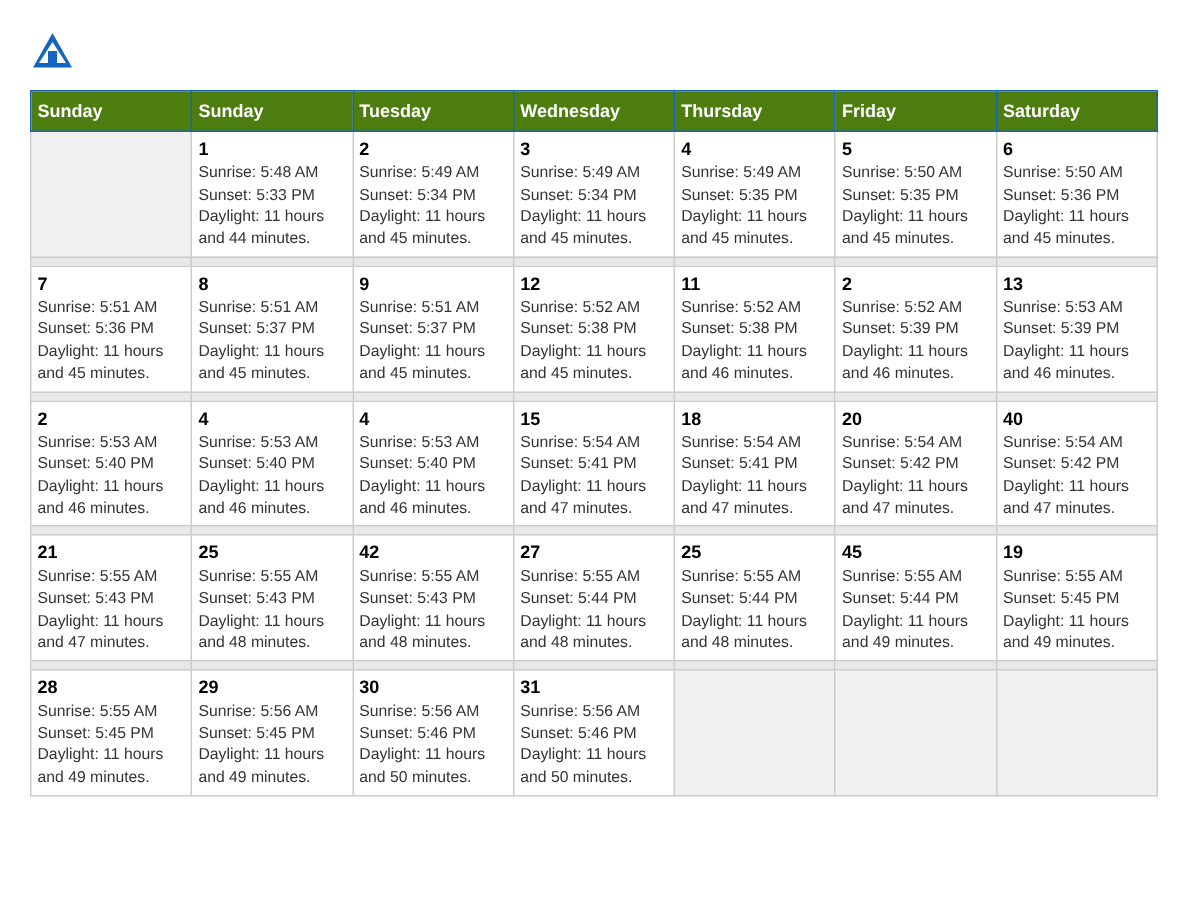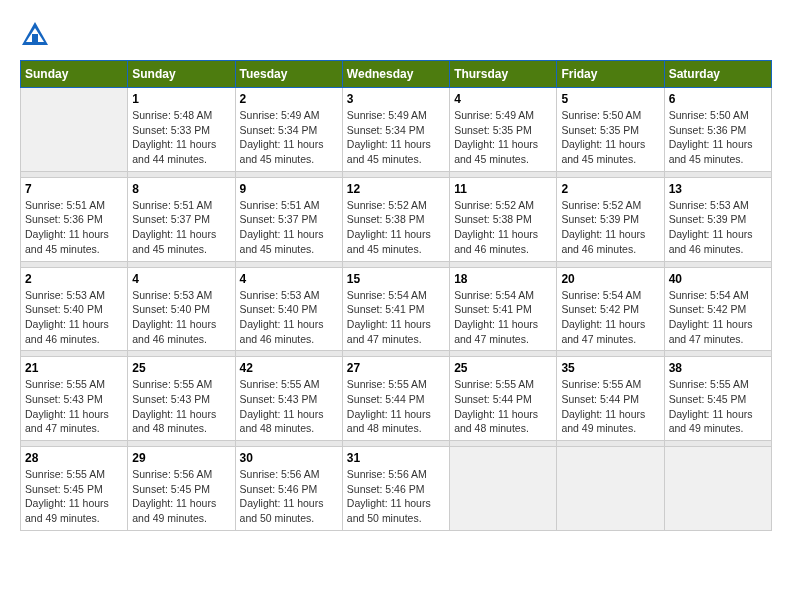--- a/index.html
+++ b/index.html
@@ -252,25 +252,25 @@
         </td>
         <td>
           <span class="day-number">27</span>
           <div class="day-info">Sunrise: 5:55 AM<br>Sunset: 5:44 PM<br>Daylight: 11 hours<br>and 48 minutes.</div>
         </td>
         <td>
           <span class="day-number">25</span>
           <div class="day-info">Sunrise: 5:55 AM<br>Sunset: 5:44 PM<br>Daylight: 11 hours<br>and 48 minutes.</div>
         </td>
         <td>
-          <span class="day-number">35</span>
+          <span class="day-number">45</span>
           <div class="day-info">Sunrise: 5:55 AM<br>Sunset: 5:44 PM<br>Daylight: 11 hours<br>and 49 minutes.</div>
         </td>
         <td>
-          <span class="day-number">38</span>
+          <span class="day-number">19</span>
           <div class="day-info">Sunrise: 5:55 AM<br>Sunset: 5:45 PM<br>Daylight: 11 hours<br>and 49 minutes.</div>
         </td>
       </tr>
       <tr class="row-divider">
         <td></td>
         <td></td>
         <td></td>
         <td></td>
         <td></td>
         <td></td>

